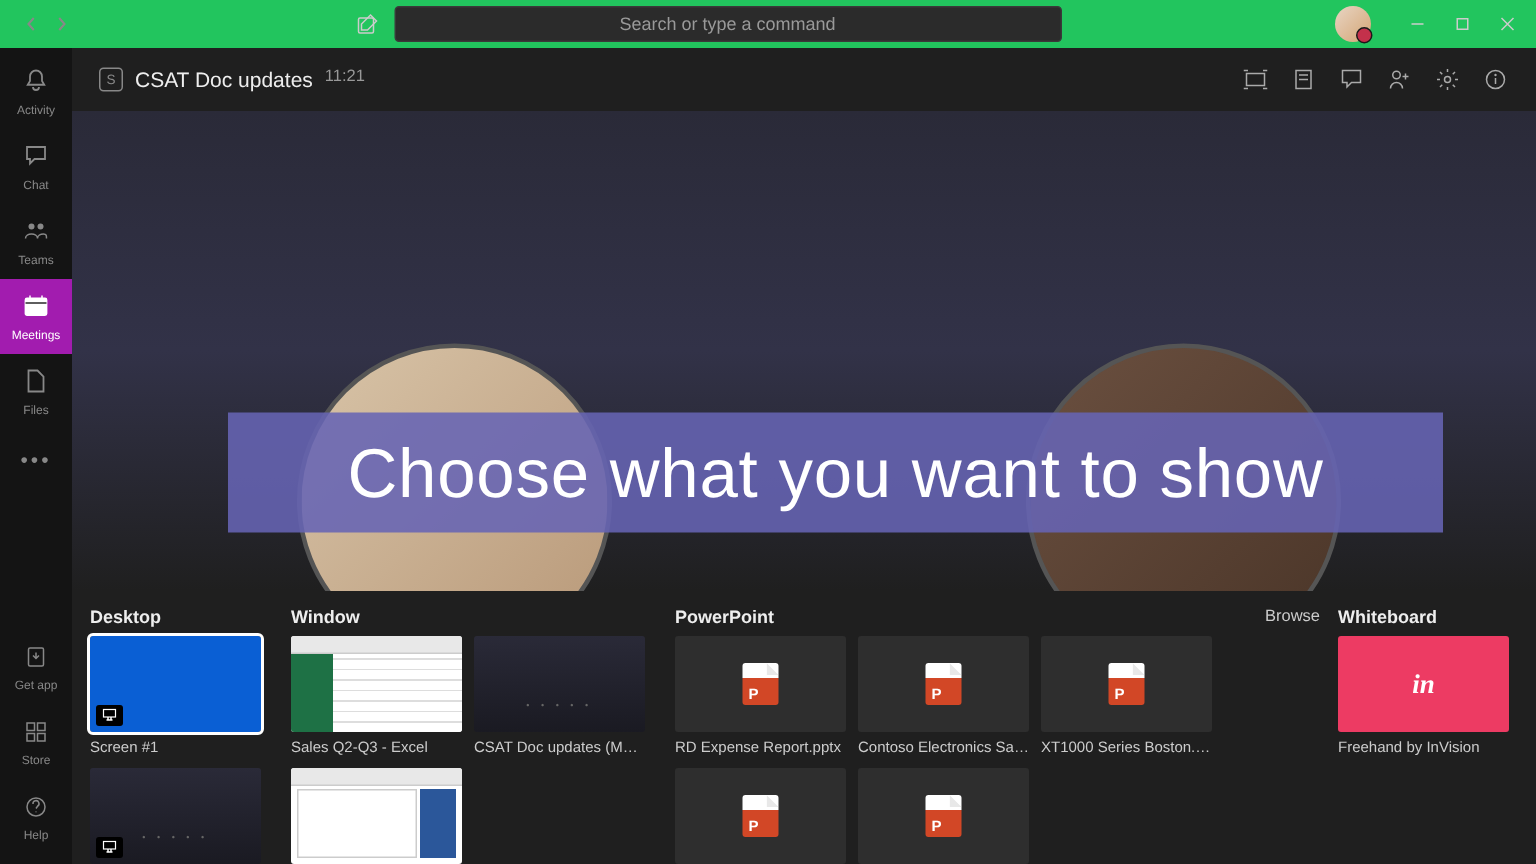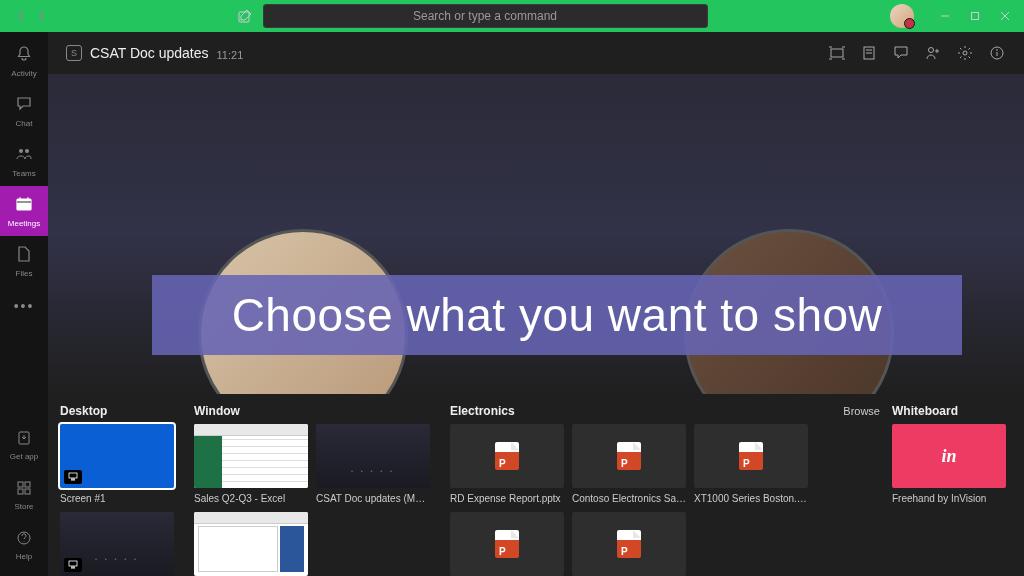--- a/index.html
+++ b/index.html
@@ -18,21 +18,21 @@
 .rail-item{width:48px;height:50px;display:flex;flex-direction:column;align-items:center;justify-content:center;gap:6px;cursor:pointer;color:#888;position:relative}
 .rail-item.active{background:#a21caf;color:#fff}
 .rail-item .ricon{font-size:18px;line-height:1}
 .rail-item .rlabel{font-size:8px}
 .rail-more{width:48px;height:40px;display:flex;align-items:center;justify-content:center;color:#888;cursor:pointer;font-size:14px;letter-spacing:2px}
 .rail-bottom{position:absolute;bottom:6px;left:0;width:48px}
 .main{flex:1;background:#1f1f1f;display:flex;flex-direction:column;overflow:hidden}
 .meeting-header{height:42px;display:flex;align-items:center;padding:0 18px;gap:10px}
 .mh-left{display:flex;align-items:center;gap:8px}
 .mh-icon{width:16px;height:16px;border:1.5px solid #888;border-radius:3px;display:flex;align-items:center;justify-content:center;font-size:9px;color:#888}
-.mh-leftblock{display:flex;align-items:flex-end;gap:8px}
+.mh-leftblock{display:flex;align-items:flex-start;gap:8px}
 .mh-title{font-size:14px;font-weight:400;color:#eee}
 .mh-time{font-size:11px;color:#999}
 .mh-right{margin-left:auto;display:flex;gap:14px}
 .mh-btn{width:18px;height:18px;display:flex;align-items:center;justify-content:center;color:#aaa;cursor:pointer}
 .meeting-stage{height:320px;background:linear-gradient(180deg,#2a2a38 0%,#323248 50%,#1f1f1f 100%);position:relative;overflow:hidden}
 .participant{width:210px;height:210px;border-radius:50%;position:absolute;top:155px;background:radial-gradient(circle,#8a7560 0%,#5a4838 100%);border:3px solid #555}
 .participant.p1{left:150px;background:linear-gradient(135deg,#d8c4a8,#b89878)}
 .participant.p2{right:130px;background:linear-gradient(135deg,#6b5040,#4a3528)}
 .overlay-banner{position:absolute;left:104px;right:62px;top:201px;height:80px;background:rgba(102,100,180,0.88);display:flex;align-items:center;justify-content:center}
 .overlay-text{font-size:46px;font-weight:300;color:#fff;letter-spacing:0.5px}
@@ -305,21 +305,21 @@
               <div class="tile-thumb word-win">
                   <div class="winchrome"></div>
                 </div>
 
             </div>
           </div>
         </div>
 
         <div class="tsec ppt-col">
           <div class="tsec-header">
-              <span>Electronics</span>
+              <span>PowerPoint</span>
               <span class="browse">Browse</span>
             </div>
           <div class="tgrid">
             <div class="tile">
               <div class="tile-thumb">
                   <div class="ppt-icon"></div>
                 </div>
               <div class="tile-label">RD Expense Report.pptx</div>
             </div>
             <div class="tile">

